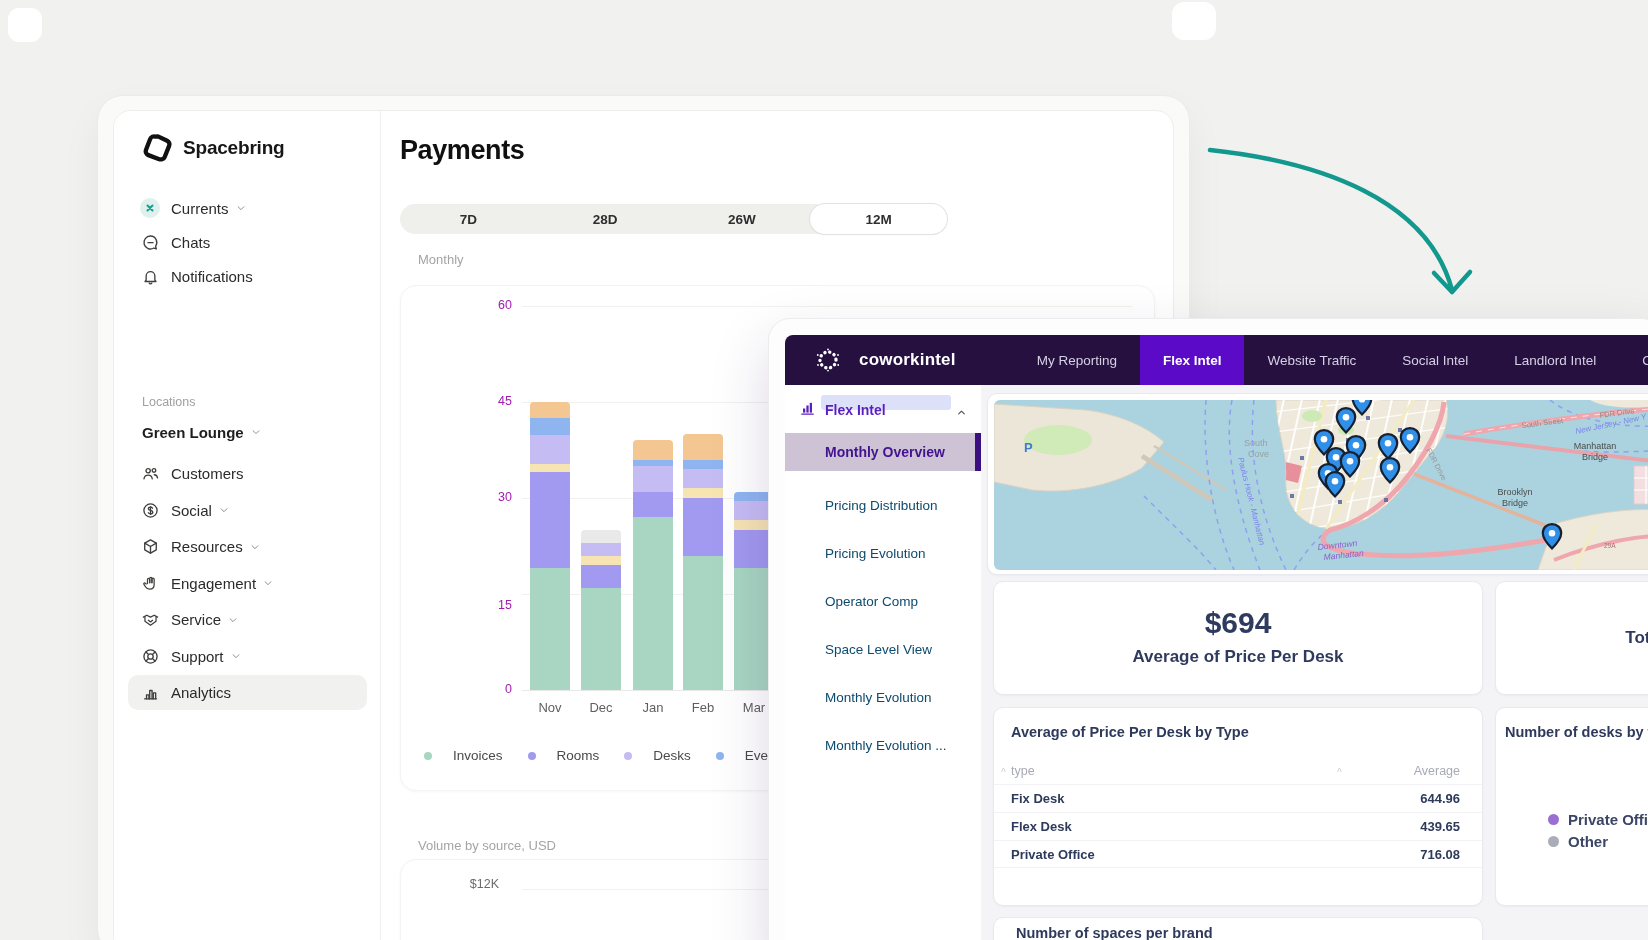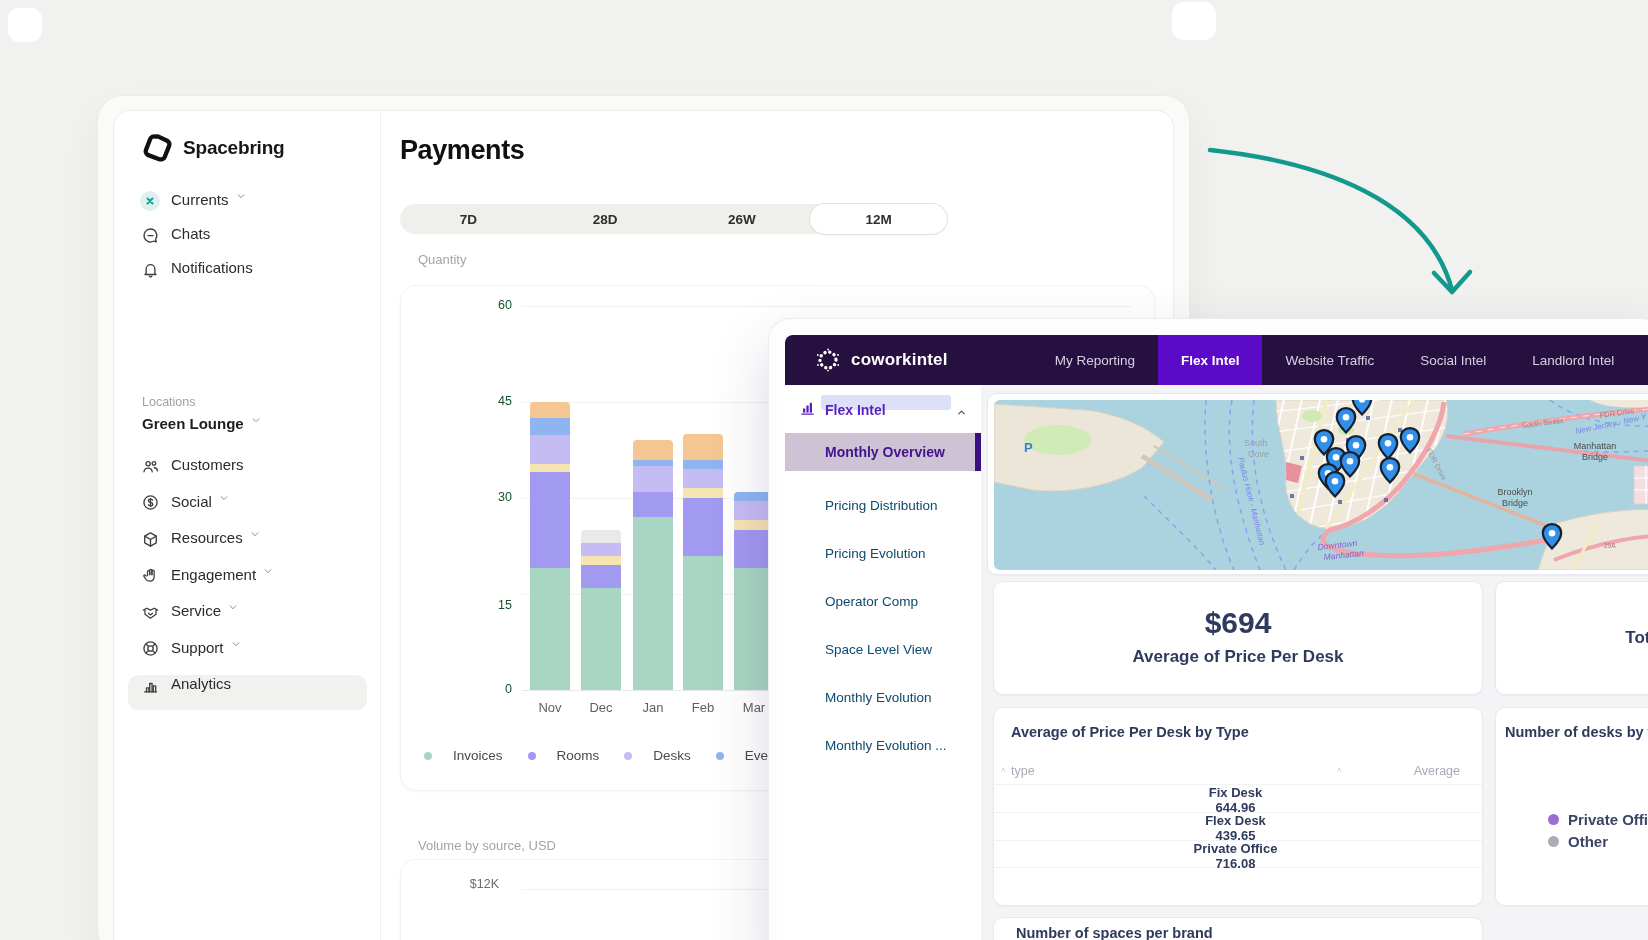--- a/index.html
+++ b/index.html
@@ -11,21 +11,21 @@
 
   
   .sb-frame { position:absolute; left:97px; top:95px; width:1093px; height:860px;
     background:#fafaf8; border:1px solid #ebebe8; border-radius:26px; box-shadow:0 18px 40px rgba(0,0,0,.05); }
   .sb-window { position:absolute; left:113px; top:110px; width:1061px; height:845px;
     background:#fff; border:1px solid #eeedea; border-radius:18px; overflow:hidden; z-index:2; }
   .sb-sidebar { position:absolute; left:0; top:0; bottom:0; width:267px; border-right:1px solid #f0f0ee; background:#fff; }
   .sb-logo-row { position:absolute; left:28px; top:22px; display:flex; align-items:center; gap:11px; }
   .sb-brand { font-size:19px; font-weight:800; color:#161616; letter-spacing:-.2px; }
   .sb-nav { position:absolute; left:14px; top:80px; width:239px; }
-  .sb-item { display:flex; height:34px; padding-left:12px; border-radius:10px; cursor:pointer; }
+  .sb-item { display:flex; align-items:center; height:34px; padding-left:12px; border-radius:10px; cursor:pointer; }
   #sb-nav-main .sb-item { height:35px; margin-bottom:1.5px; }
   .sb-item .ic { width:20px; height:20px; display:flex; align-items:center; justify-content:center; margin-right:11px; flex:none; }
   .sb-item .lb { font-size:15px; color:#2b2b2b; }
   .sb-item.active { background:#f1f1ef; }
   .sb-item .chev { margin-left:7px; display:flex; }
   .sb-loc-label { padding:16px 0 6px 14px; font-size:12.5px; color:#a0a09e; }
   .sb-location { padding-left:14px; }
   .sb-location .lb { font-weight:700; color:#1e1e1e; }
   .cur-bg { width:20px; height:20px; border-radius:50%; background:#dff0ed; display:flex; align-items:center; justify-content:center; }
 
@@ -33,38 +33,38 @@
   .seg-wrap { position:absolute; left:286px; top:93px; width:547px; height:30px; background:#efefec; border-radius:16px; display:flex; }
   .seg { flex:1; display:flex; align-items:center; justify-content:center; font-size:13.5px; font-weight:600; color:#2f2f2f; cursor:pointer; border-radius:15px; }
   .seg.active { background:#fff; box-shadow:0 0 0 1px #e2e2df, 0 1px 2px rgba(0,0,0,.05); }
   .muted-label { position:absolute; font-size:13px; color:#a4a4a2; }
   .chart-card { position:absolute; left:286px; top:174px; width:755px; height:506px; background:#fff;
     border:1px solid #f4f4f2; border-radius:16px; box-shadow:0 1px 3px rgba(0,0,0,.04); overflow:hidden; }
   .v-card { position:absolute; left:286px; top:748px; width:755px; height:200px; background:#fff;
     border:1px solid #f4f4f2; border-radius:16px; box-shadow:0 1px 3px rgba(0,0,0,.04); }
   .grid { position:absolute; height:1px; background:#f1f1ef; left:121px; width:610px; }
   .grid.zero { background:#e8e8e6; }
-  .ytick { position:absolute; left:71px; width:40px; text-align:right; font-size:12.5px; color:#14532d; }
+  .ytick { position:absolute; left:71px; width:40px; text-align:right; font-size:12.5px; color:#a21caf; }
   .bar-seg { position:absolute; width:40px; }
   .xlab { position:absolute; width:60px; text-align:center; font-size:13px; color:#5f5f5d; top:414px; }
   .legend { position:absolute; left:23px; top:462px; display:flex; gap:25px; align-items:center; }
   .leg-item { display:flex; align-items:center; gap:21px; font-size:13.5px; color:#4a4a48; }
   .leg-dot { width:8px; height:8px; border-radius:50%; flex:none; }
   .v-tick { position:absolute; left:38px; top:17px; width:60px; text-align:right; font-size:12.5px; color:#6b6b69; }
   .v-grid { position:absolute; left:121px; top:29px; width:610px; height:1px; background:#f1f1ef; }
 
   
   .arrow-svg { position:absolute; left:0; top:0; width:1648px; height:940px; z-index:3; pointer-events:none; }
 
   
   .cw-frame { position:absolute; left:768px; top:318px; width:896px; height:660px; background:#fdfdfd;
     border:1px solid #ececec; border-radius:22px; box-shadow:0 24px 60px rgba(35,15,80,.16); z-index:4; }
   .cw-nav { position:absolute; left:16px; top:16px; width:880px; height:50px; background:#261040;
     border-radius:8px 0 0 0; display:flex; align-items:stretch; }
-  .cw-brand-block { display:flex; align-items:center; gap:10px; margin-left:30px; margin-right:84px; }
+  .cw-brand-block { display:flex; align-items:center; gap:18px; margin-left:30px; margin-right:58px; }
   .cw-brand { color:#fff; font-size:17px; font-weight:700; letter-spacing:.2px; }
   .cw-nav-item { display:flex; align-items:center; padding:0 23px; font-size:13.5px; color:#d7d0e4; cursor:pointer; white-space:nowrap; }
   .cw-nav-item.active { background:#5b0bc7; color:#fff; font-weight:600; }
   .cw-content { position:absolute; left:16px; top:66px; width:880px; height:594px; background:#f4f3f6; }
   .cw-side { position:absolute; left:16px; top:66px; width:196px; height:594px; background:#fff; }
   .cw-side-head { position:absolute; left:0; top:12px; height:30px; width:100%; }
   .cw-side-head .hl { position:absolute; left:36px; top:-2px; width:130px; height:15px; background:#dce1f9; border-radius:3px; }
   .cw-side-head .hlb { position:absolute; left:40px; top:5px; font-size:14px; font-weight:700; color:#5a1fc0; }
   .cw-side-head .hic { position:absolute; left:15px; top:4px; }
   .cw-side-head .hch { position:absolute; right:14px; top:7px; }
@@ -79,21 +79,21 @@
   .kpi-val { margin-top:24px; font-size:30px; font-weight:800; color:#2f3b5e; }
   .kpi-lab { margin-top:7px; font-size:17px; font-weight:600; color:#2f3b5e; }
   .kpi-right { left:726px; top:262px; width:300px; height:114px; display:flex; align-items:center; justify-content:center; }
   .kpi-right .lab { font-size:17px; font-weight:600; color:#2f3b5e; }
   .tbl-card { left:224px; top:388px; width:490px; height:199px; }
   .card-title { position:absolute; left:17px; top:16px; font-size:14.5px; font-weight:700; color:#2e3a5c; }
   .tbl-head { position:absolute; left:0; top:56px; width:100%; height:20px; font-size:12.5px; color:#a8aab6; }
   .tbl-head .caret { position:absolute; color:#c9cbd4; font-size:10px; }
   .tbl-rows { position:absolute; left:0; top:76px; width:100%; }
   .tbl-row { height:28px; display:flex; align-items:center; justify-content:space-between;
-    padding:0 22px 0 17px; border-top:1px solid #f2f2f6; font-size:13px; color:#2e3a5c;flex-direction:column; }
+    padding:0 22px 0 17px; border-top:1px solid #f2f2f6; font-size:13px; color:#2e3a5c; }
   .tbl-row:last-child { border-bottom:1px solid #f2f2f6; }
   .tbl-row .rn { font-weight:600; } .tbl-row .rv { font-weight:700; }
   .desk-card { left:726px; top:388px; width:300px; height:199px; }
   .desk-card .card-title { left:9px; }
   .desk-legend { position:absolute; left:52px; top:100px; }
   .dleg-row { display:flex; align-items:center; gap:9px; height:22px; font-size:15px; font-weight:700; color:#3b4566; white-space:nowrap; }
   .dleg-dot { width:11px; height:11px; border-radius:50%; flex:none; }
   .brand-card { left:224px; top:598px; width:490px; height:80px; }
   .brand-card .card-title { top:7px; left:22px; }
   svg text { font-family:"Liberation Sans", sans-serif; }
@@ -261,21 +261,21 @@
     </aside>
 
     <main>
       <h1 class="sb-title">Payments</h1>
       <div class="seg-wrap" id="seg-wrap">
           <div class="seg">7D</div>
           <div class="seg">28D</div>
           <div class="seg">26W</div>
           <div class="seg active">12M</div>
         </div>
-      <div class="muted-label" style="left:304px; top:141px;">Quantity</div>
+      <div class="muted-label" style="left:304px; top:141px;">Monthly</div>
 
       <div class="chart-card" id="qty-chart">
         <div class="legend" id="qty-legend">
             <div class="leg-item">
               <span class="leg-dot" style="background: rgb(168, 214, 194);"></span>
               <span>Invoices</span>
             </div>
             <div class="leg-item">
               <span class="leg-dot" style="background: rgb(162, 154, 240);"></span>
               <span>Rooms</span>

